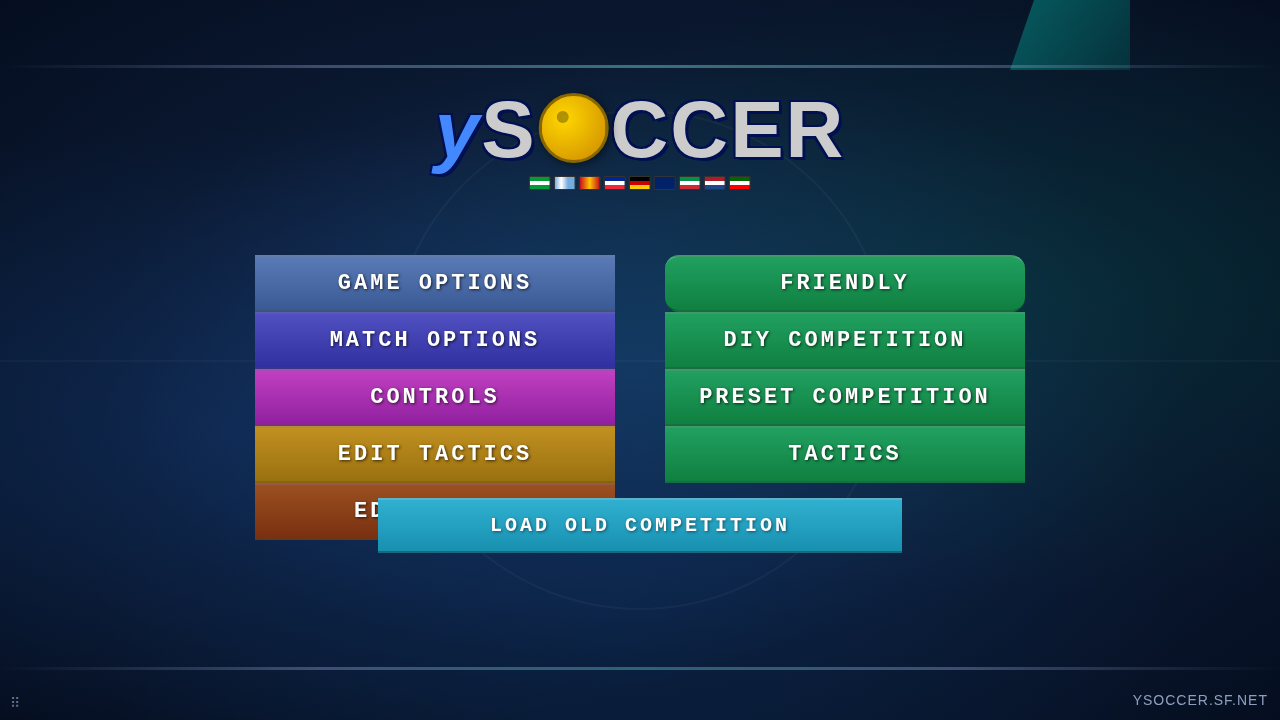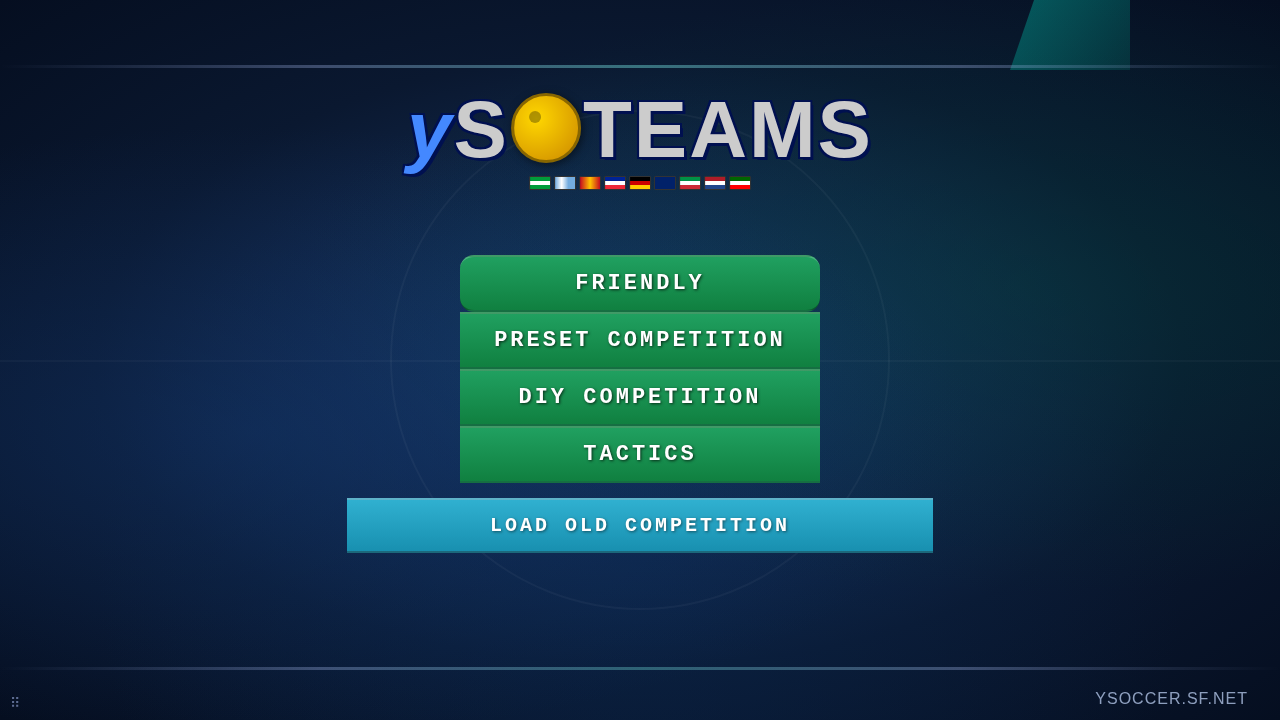--- a/index.html
+++ b/index.html
@@ -229,43 +229,43 @@
     
     .load-btn-container {
       position: absolute;
       top: 498px;
       left: 50%;
       transform: translateX(-50%);
       z-index: 10;
     }
 
     .btn-load-old {
-      width: 586px;
+      width: 524px;
       padding: 14px 30px;
       background: linear-gradient(to bottom, #30b0d0, #1890b0);
       border: none;
       border-top: 2px solid rgba(255,255,255,0.3);
       border-bottom: 2px solid rgba(0,0,0,0.4);
       cursor: pointer;
       font-family: 'Courier New', Courier, monospace;
       font-size: 20px;
       font-weight: bold;
       letter-spacing: 3px;
       color: #ffffff;
       text-align: center;
       text-shadow: 1px 1px 3px rgba(0,0,0,0.5);
     }
 
     
     .watermark {
       position: absolute;
       bottom: 12px;
-      right: 32px;
+      right: 12px;
       color: rgba(200,220,255,0.7);
-      font-size: 16px;
+      font-size: 14px;
       font-family: Arial, sans-serif;
       letter-spacing: 1px;
       z-index: 10;
     }
 
     
     .bottom-left-icons {
       position: absolute;
       bottom: 8px;
       left: 10px;
@@ -292,42 +292,49 @@
 <div class="bg-field"></div>
 <div class="bg-circle"></div>
 <div class="bg-line-h"></div>
 <div class="teal-accent"></div>
 
 <div class="chrome-bar-top"></div>
 <div class="chrome-bar-bottom"></div>
 
 <div class="logo-container">
   <div class="logo-text">
-    <span class="logo-y">y</span><span class="logo-soccer-s">S</span><span class="logo-ball"></span><span class="logo-cer">TEAMS</span>
+    <span class="logo-y">y</span><span class="logo-soccer-s">S</span><span class="logo-ball"></span><span class="logo-cer">CCER</span>
   </div>
   <div class="flags-strip">
     <div class="flag" style="background:linear-gradient(to bottom,#009c3b 33%,#fff 33%,#fff 66%,#009c3b 66%); border:1px solid #333;"></div>
     <div class="flag" style="background:linear-gradient(to right,#74acdf 0%,#fff 33%,#74acdf 66%); border:1px solid #333;"></div>
     <div class="flag" style="background:linear-gradient(to right,#c60b1e 0%,#ffc400 50%,#c60b1e 100%); border:1px solid #333;"></div>
     <div class="flag" style="background:linear-gradient(to bottom,#002395 33%,#fff 33%,#fff 66%,#ed2939 66%); border:1px solid #333;"></div>
     <div class="flag" style="background:linear-gradient(to bottom,#000 33%,#c00 33%,#c00 66%,#fc0 66%); border:1px solid #333;"></div>
     <div class="flag" style="background:#012169; border:1px solid #333; position:relative;"></div>
     <div class="flag" style="background:linear-gradient(to bottom,#009246 33%,#fff 33%,#fff 66%,#ce2b37 66%); border:1px solid #333;"></div>
     <div class="flag" style="background:linear-gradient(to bottom,#ae1c28 33%,#fff 33%,#fff 66%,#21468b 66%); border:1px solid #333;"></div>
     <div class="flag" style="background:linear-gradient(to bottom,#006600 33%,#fff 33%,#fff 66%,#ff0000 66%); border:1px solid #333;"></div>
   </div>
 </div>
 
 <div class="menu-container">
 
+  <div class="menu-left">
+    <button class="menu-btn btn-game-options">GAME OPTIONS</button>
+    <button class="menu-btn btn-match-options">MATCH OPTIONS</button>
+    <button class="menu-btn btn-controls">CONTROLS</button>
+    <button class="menu-btn btn-edit-tactics">EDIT TACTICS</button>
+    <button class="menu-btn btn-edit-teams">EDIT TEAMS</button>
+  </div>
 
   <div class="menu-right">
     <button class="menu-btn btn-friendly">FRIENDLY</button>
+    <button class="menu-btn btn-diy-competition">DIY COMPETITION</button>
     <button class="menu-btn btn-preset-competition">PRESET COMPETITION</button>
-    <button class="menu-btn btn-diy-competition">DIY COMPETITION</button>
     <button class="menu-btn btn-training">TACTICS</button>
   </div>
 </div>
 
 <div class="load-btn-container">
   <button class="btn-load-old">LOAD OLD COMPETITION</button>
 </div>
 
 <div class="watermark">YSOCCER.SF.NET</div>
 

